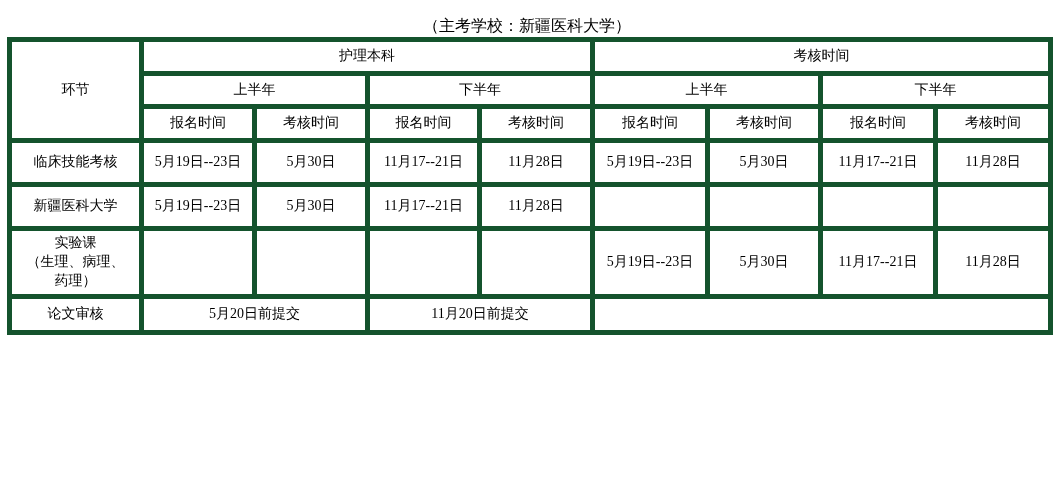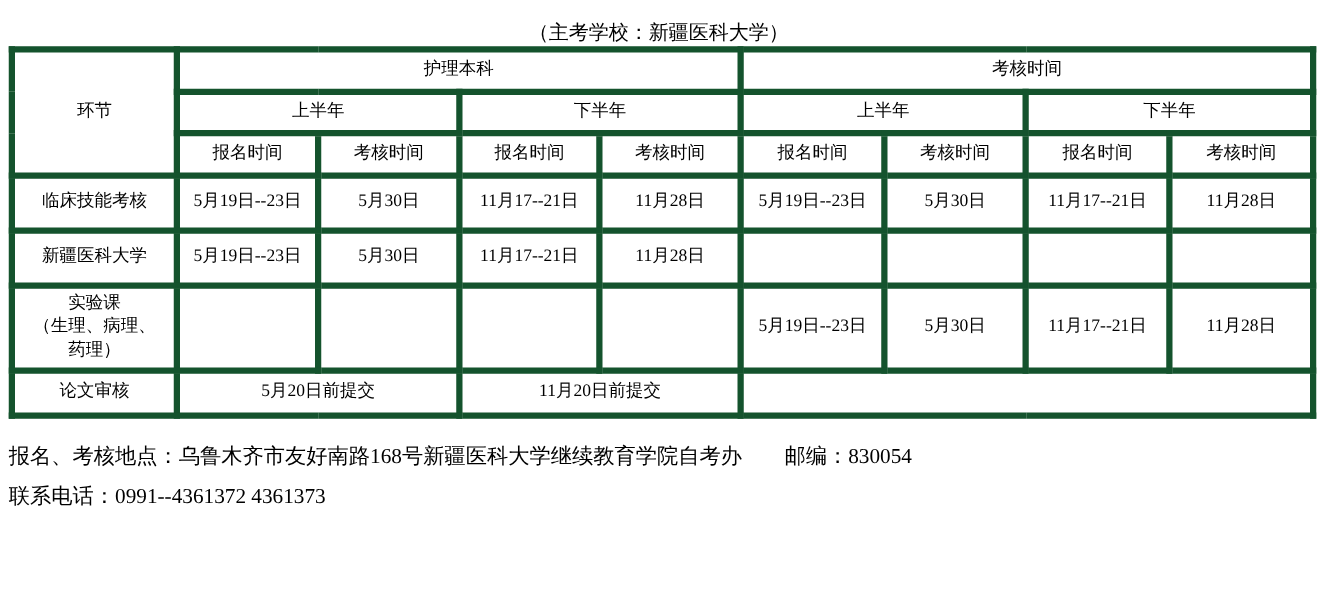--- a/index.html
+++ b/index.html
@@ -159,22 +159,14 @@
       </tr>
       <tr class="r-thesis">
         <td class="row-label">论文审核</td>
         <td colspan="2" class="cell-date">5月20日前提交</td>
         <td colspan="2" class="cell-date">11月20日前提交</td>
         <td colspan="4"></td>
       </tr>
     </tbody>
   </table>
 
-  <div class="footer">
-    <div class="footer-line">
-      <span>报名、考核地点：</span><span>乌鲁木齐市友好南路168号新疆医科大学继续教育学院自考办</span><span class="gap-wide"></span><span>邮编：</span><span>830054</span>
-    </div>
-    <div class="footer-line">
-      <span>联系电话：</span><span>0991--4361372  4361373</span>
-    </div>
-  </div>
 
 </div>
 
 </body></html>

